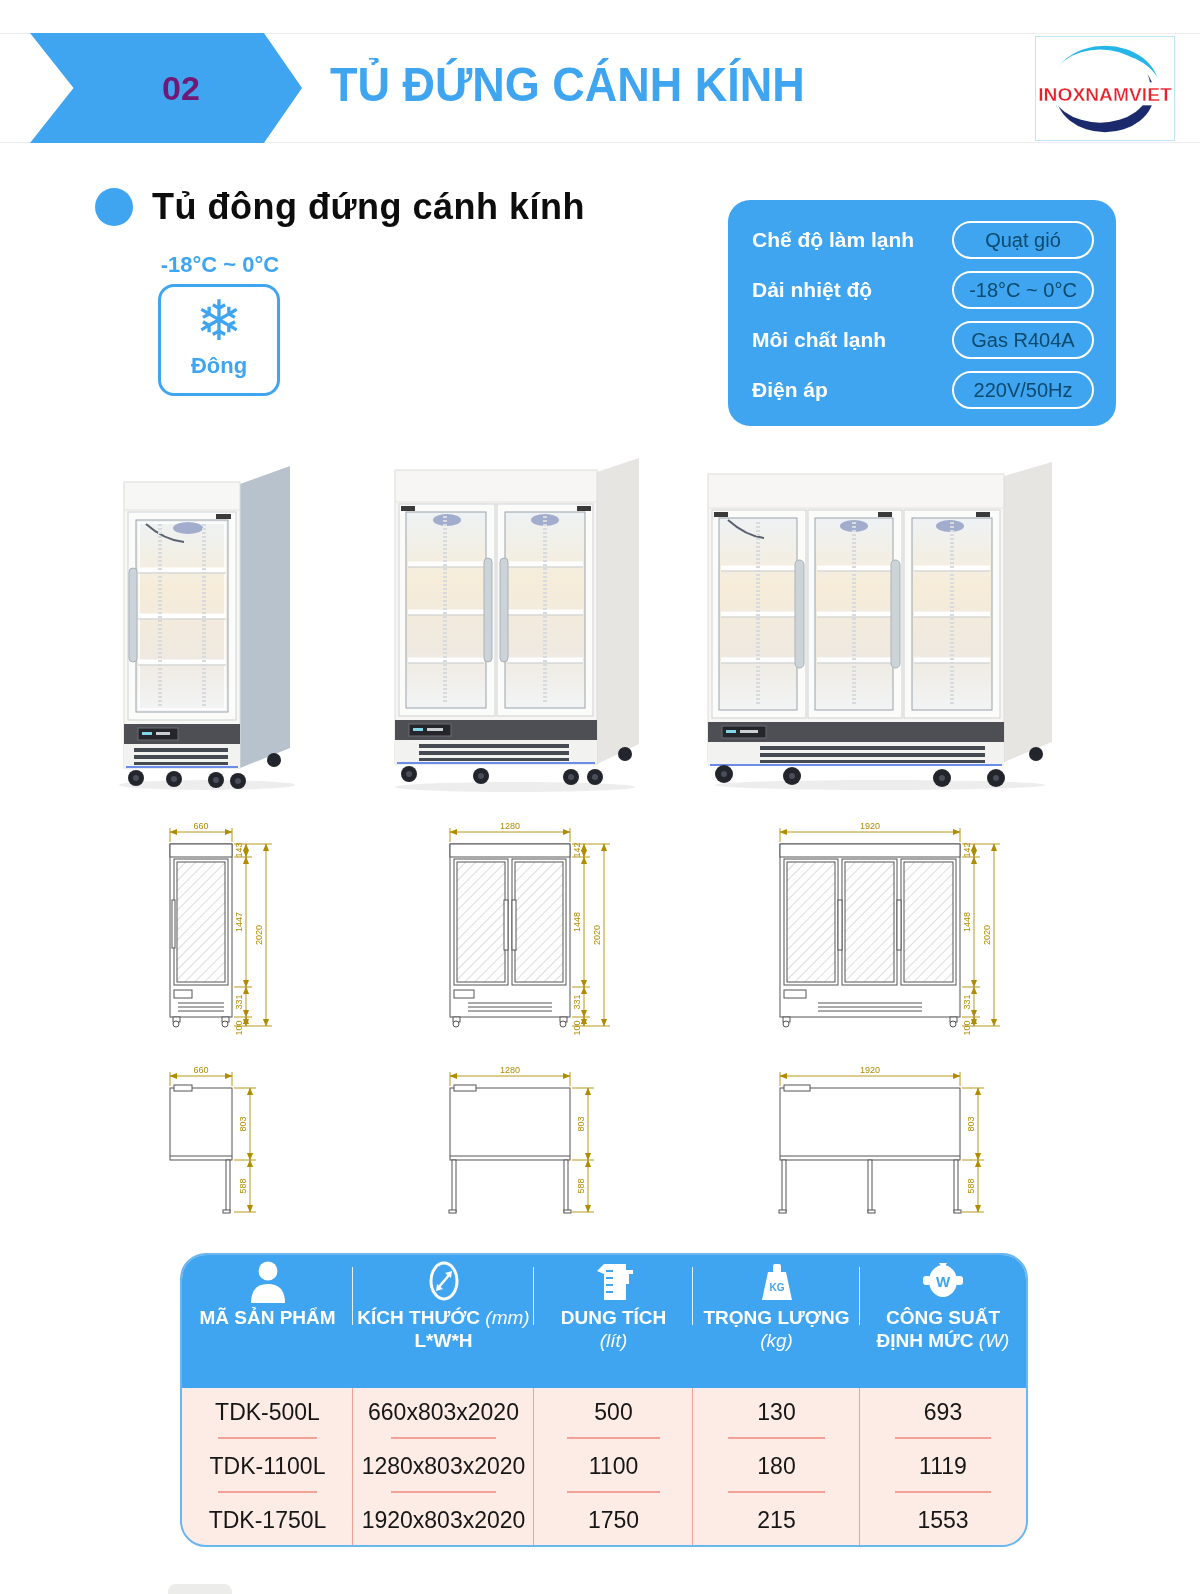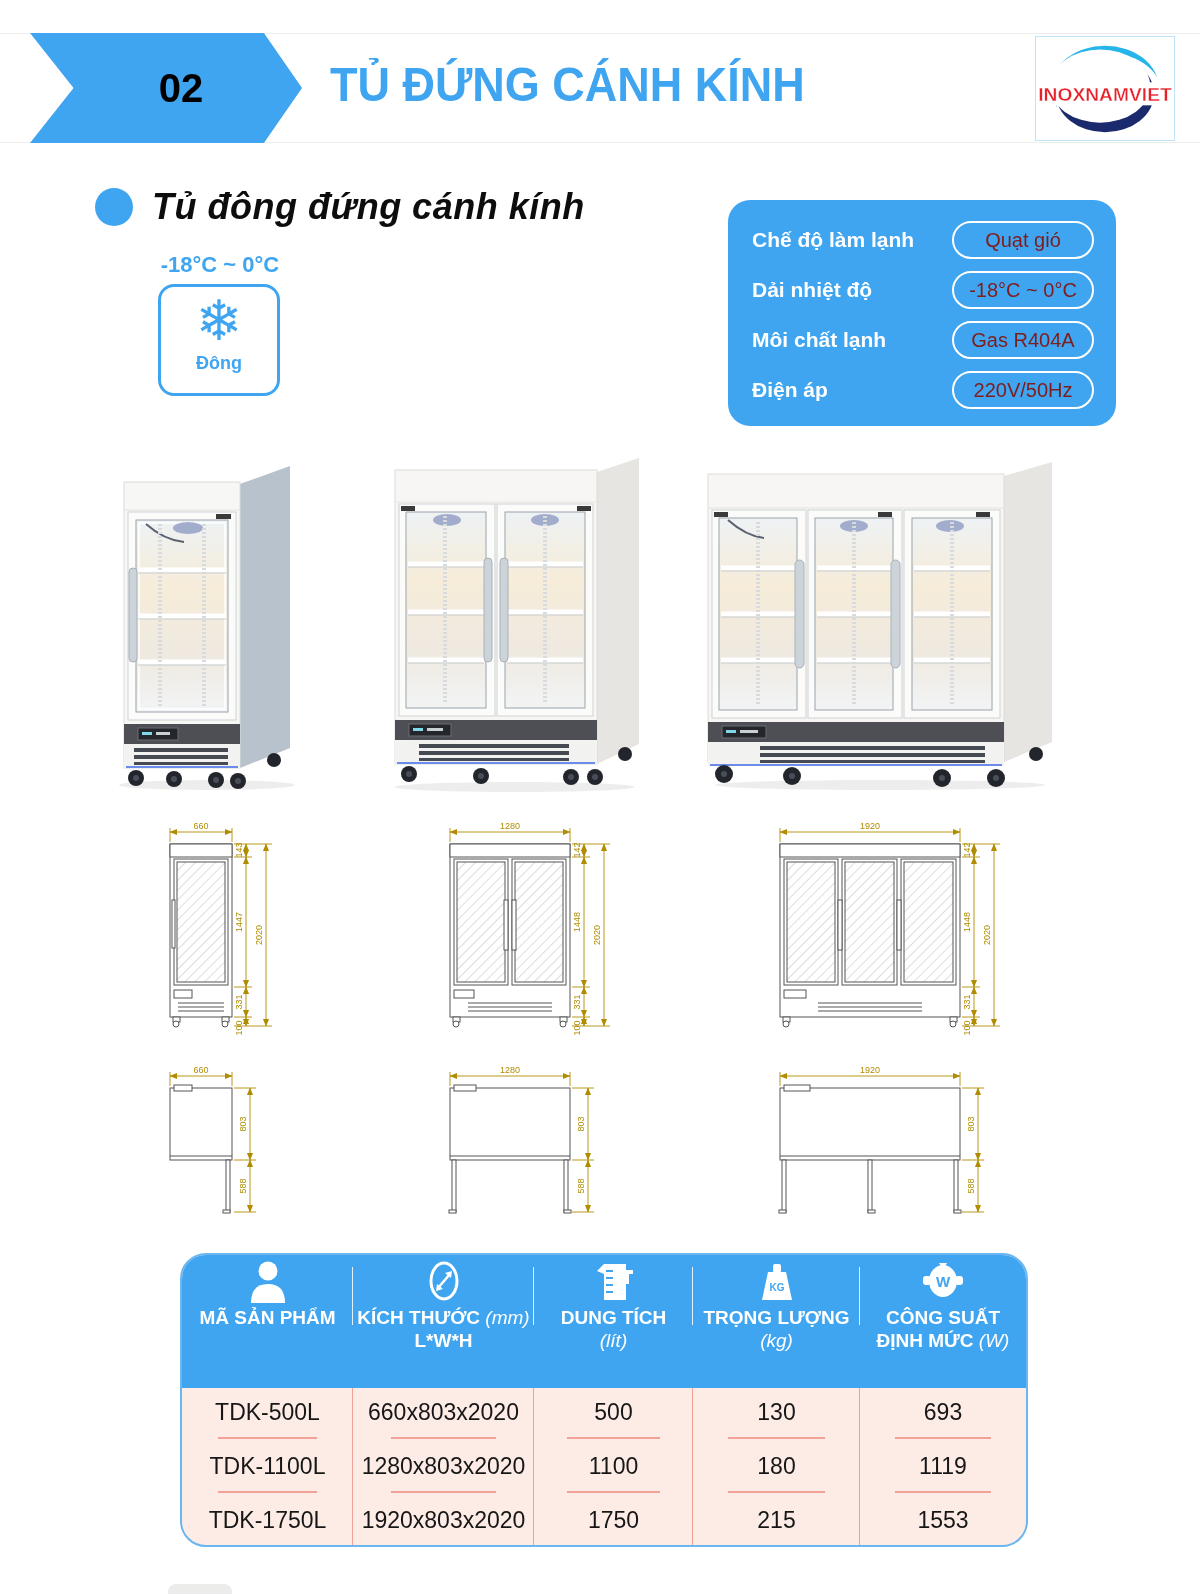--- a/index.html
+++ b/index.html
@@ -6,43 +6,43 @@
   body { background:#fff; font-family:"Liberation Sans", sans-serif; }
   .page { position:relative; width:1200px; height:1594px; background:#fff; overflow:hidden; margin:0 auto; }
   .abs { position:absolute; }
 
   
   .band { left:0; top:33px; width:1200px; height:110px; background:#fff;
           border-top:1px solid #ededed; border-bottom:1px solid #ededed; }
   .chevron { left:30px; top:33px; width:272px; height:110px; background:#3fa5f0;
              clip-path:polygon(0 0, 86% 0, 100% 50%, 86% 100%, 0 100%, 16% 50%);
              display:flex; align-items:center; justify-content:center; }
-  .chevron span { color:#000000; font-size:40px; font-weight:bold; padding-left:30px; }
+  .chevron span { color:#701a75; font-size:34px; font-weight:bold; padding-left:30px; }
   .page-title { left:330px; top:58px; width:740px; color:#3fa5f0; font-size:45px; font-weight:bold;
                 letter-spacing:0px; transform:scaleY(1.05); transform-origin:left top; white-space:nowrap; }
   .logo-box { left:1035px; top:36px; width:140px; height:105px; border:1px solid #bfe3f7; background:#fff;
               display:flex; align-items:center; justify-content:center;text-align:right; }
 
   
   .bullet { left:95px; top:188px; width:38px; height:38px; border-radius:50%; background:#3fa5f0; }
-  .sec-title { left:152px; top:186px; font-size:36px; font-weight:bold; color:#0d0d0d; letter-spacing:0.5px;font-style:italic; }
+  .sec-title { left:152px; top:186px; font-size:36px; font-weight:bold; color:#0d0d0d; letter-spacing:0.5px; }
 
   
   .temp-range { left:158px; top:252px; width:124px; text-align:center; color:#3fa5f0; font-size:22px; font-weight:bold; }
   .freeze-box { left:158px; top:284px; width:122px; height:112px; border:3px solid #3fa5f0; border-radius:16px;
                 display:flex; flex-direction:column; align-items:center; justify-content:flex-start; background:#fff; }
   .snowflake { font-size:56px; line-height:64px; color:#3fa5f0; margin-top:2px; }
-  .freeze-label { color:#3fa5f0; font-size:18px; font-weight:bold; margin-top:0px;text-align:right; }
+  .freeze-label { color:#3fa5f0; font-size:22px; font-weight:bold; margin-top:0px;text-align:right; }
 
   
   .spec-box { left:728px; top:200px; width:388px; height:226px; background:#3fa5f0; border-radius:22px;
               padding:20px 22px 16px 24px; display:flex; flex-direction:column; justify-content:space-between; }
   .spec-row { display:flex; align-items:center; justify-content:space-between; height:40px; }
   .spec-label { color:#fff; font-size:21px; font-weight:bold; }
-  .spec-pill { width:142px; height:38px; border:2px solid #fff; border-radius:19px; color:#7f1d1d;
+  .spec-pill { width:142px; height:38px; border:2px solid #fff; border-radius:19px; color:#0c4a6e;
                font-size:20px; display:flex; align-items:center; justify-content:center; }
 
   
   .fsvg, .dsvg { position:absolute; }
   .dim-txt { font-size:9px; fill:#b08c00; font-family:"Liberation Sans",sans-serif; }
 
   
   .spec-table { left:180px; top:1253px; width:848px; height:294px; border:2px solid #6ab6f0;
                 border-radius:26px; overflow:hidden; background:#fdece6; }
   .thead { display:grid; grid-template-columns:171px 181px 159px 167px 166px; background:#3fa5f0;

